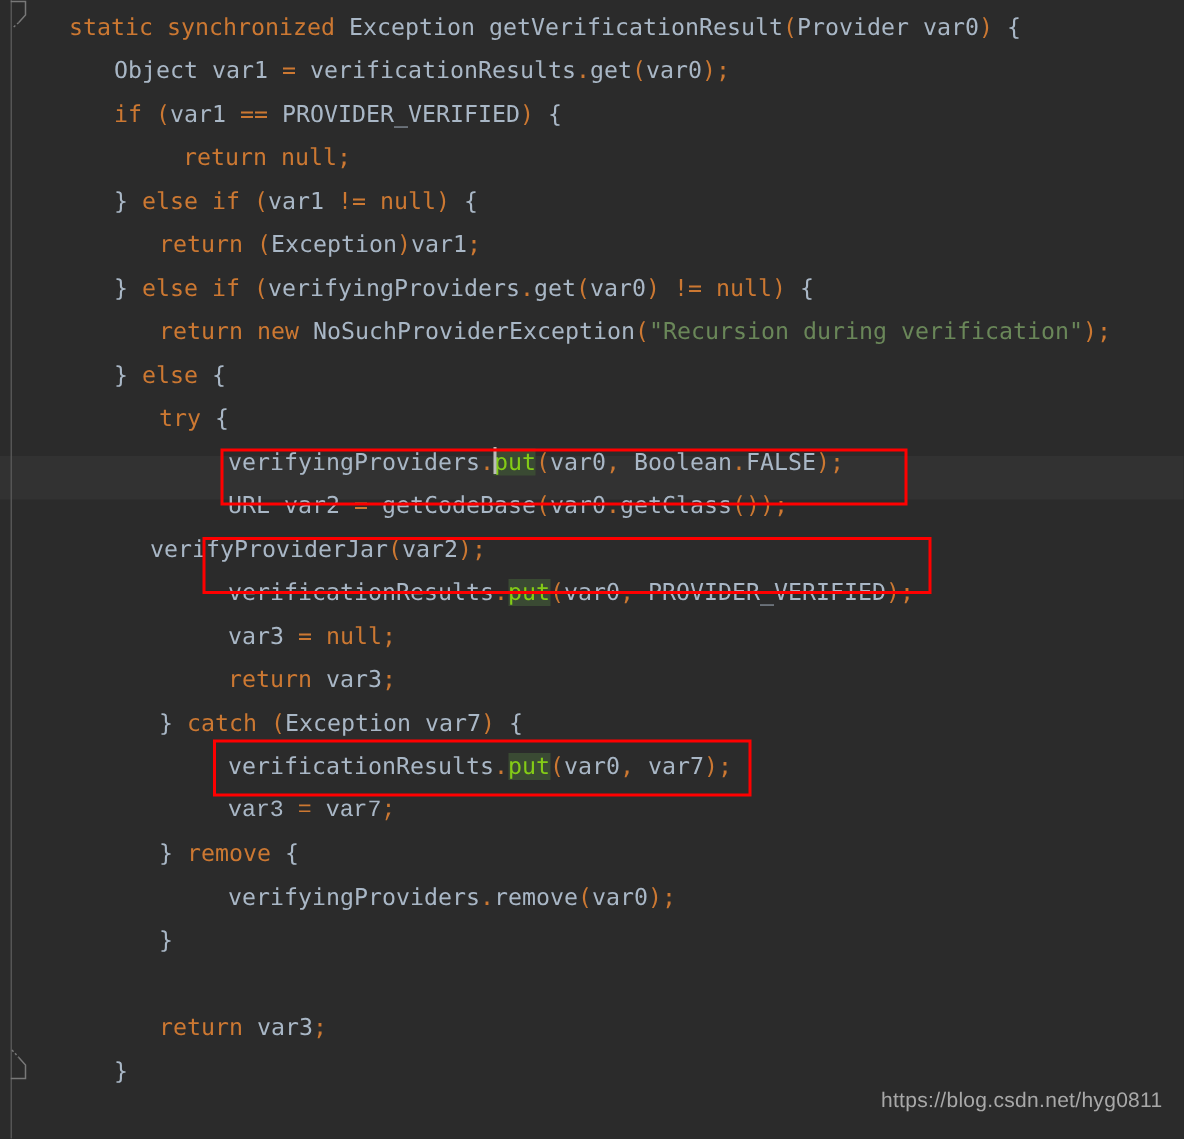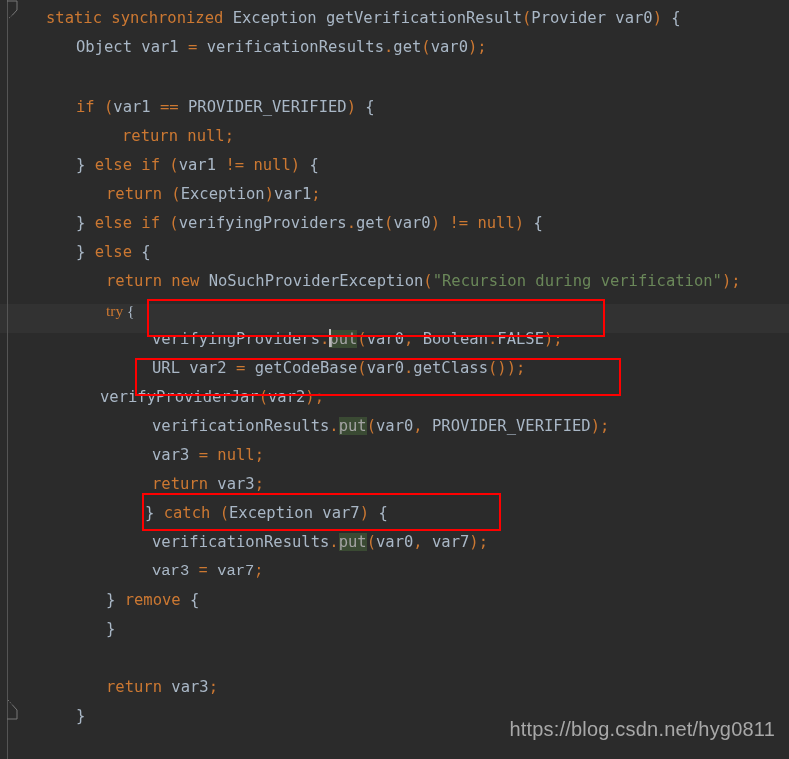--- a/index.html
+++ b/index.html
@@ -76,21 +76,21 @@
   
   .kw   { color: #cc7832; text-align: center; }
   .str  { color: #6a8759; }
   .pun  { color: #cc7832; }
   .typ  { color: #a9b7c6; }
   .plain{ color: #a9b7c6; }
 
   
   .occ {
     background: #3a4a33;
-    color: #a3a3a3;
+    color: #84cc16;
   }
 
   
   .caret {
     display: inline-block;
     width: 2px;
     height: 18px;
     background: #bbbbbb;
     vertical-align: -3px;
     margin-right: -2px;
@@ -106,21 +106,21 @@
     pointer-events: none;
     background: transparent;
   }
 
   
   .watermark {
     position: absolute;
     right: 14px;
     bottom: 18px;
     font-family: "Liberation Sans", sans-serif;
-    font-size: 20px;
+    font-size: 14px;
     color: #a8a8a8;
     z-index: 6;
     letter-spacing: 0.2px;
   }
 </style>
 </head>
 <body>
 
 <div id="editor">
 
@@ -141,57 +141,58 @@
       <path d="M5.5 6 L10 11 V20 H0" stroke="#787878" stroke-width="1" fill="none"></path>
     </svg>
   </div>
 
   <div class="code-layer">
 
     <div class="code-line" style="padding-left:46px;"><span class="kw">static</span><span class="plain"> </span><span class="kw">synchronized</span><span class="plain"> </span><span class="typ">Exception</span><span class="plain"> getVerificationResult</span><span class="pun">(</span><span class="typ">Provider</span><span class="plain"> var0</span><span class="pun">)</span><span class="plain"> {</span></div>
 
     <div class="code-line" style="padding-left:76px;"><span class="typ">Object</span><span class="plain"> var1 </span><span class="pun">=</span><span class="plain"> verificationResults</span><span class="pun">.</span><span class="plain">get</span><span class="pun">(</span><span class="plain">var0</span><span class="pun">);</span></div>
 
-    <div class="code-line" style="padding-left:76px;margin-top:31px;"><span class="kw">if</span><span class="plain"> </span><span class="pun">(</span><span class="plain">var1 </span><span class="pun">==</span><span class="plain"> PROVIDER_VERIFIED</span><span class="pun">)</span><span class="plain"> {</span></div>
+    <div class="code-line" style="padding-left:76px;"><span class="kw">if</span><span class="plain"> </span><span class="pun">(</span><span class="plain">var1 </span><span class="pun">==</span><span class="plain"> PROVIDER_VERIFIED</span><span class="pun">)</span><span class="plain"> {</span></div>
 
     <div class="code-line" style="padding-left:106px;margin-left:16px;"><span class="kw">return</span><span class="plain"> </span><span class="kw">null</span><span class="pun">;</span></div>
 
     <div class="code-line" style="padding-left:76px;"><span class="plain">} </span><span class="kw">else</span><span class="plain"> </span><span class="kw">if</span><span class="plain"> </span><span class="pun">(</span><span class="plain">var1 </span><span class="pun">!=</span><span class="plain"> </span><span class="kw">null</span><span class="pun">)</span><span class="plain"> {</span></div>
 
     <div class="code-line" style="padding-left:106px;"><span class="kw">return</span><span class="plain"> </span><span class="pun">(</span><span class="typ">Exception</span><span class="pun">)</span><span class="plain">var1</span><span class="pun">;</span></div>
 
     <div class="code-line" style="padding-left:76px;"><span class="plain">} </span><span class="kw">else</span><span class="plain"> </span><span class="kw">if</span><span class="plain"> </span><span class="pun">(</span><span class="plain">verifyingProviders</span><span class="pun">.</span><span class="plain">get</span><span class="pun">(</span><span class="plain">var0</span><span class="pun">)</span><span class="plain"> </span><span class="pun">!=</span><span class="plain"> </span><span class="kw">null</span><span class="pun">)</span><span class="plain"> {</span></div>
 
+    <div class="code-line" style="padding-left:106px;"><span class="kw">return</span><span class="plain"> </span><span class="kw">new</span><span class="plain"> NoSuchProviderException</span><span class="pun">(</span><span class="str">"Recursion during verification"</span><span class="pun">);</span></div>
+
     <div class="code-line" style="padding-left:76px;"><span class="plain">} </span><span class="kw">else</span><span class="plain"> {</span></div>
 
-    <div class="code-line" style="padding-left:106px;"><span class="kw">return</span><span class="plain"> </span><span class="kw">new</span><span class="plain"> NoSuchProviderException</span><span class="pun">(</span><span class="str">"Recursion during verification"</span><span class="pun">);</span></div>
-
-
-    <div class="code-line" style="padding-left:106px;font-family:Liberation Serif, serif;"><span class="kw">try</span><span class="plain"> {</span></div>
+
+    <div class="code-line" style="padding-left:106px;"><span class="kw">try</span><span class="plain"> {</span></div>
 
     <div class="code-line" style="padding-left:152px;"><span class="plain">verifyingProviders</span><span class="pun">.</span><span class="caret"></span><span class="occ">put</span><span class="pun">(</span><span class="plain">var0</span><span class="pun">,</span><span class="plain"> </span><span class="typ">Boolean</span><span class="pun">.</span><span class="plain">FALSE</span><span class="pun">);</span></div>
 
     <div class="code-line" style="padding-left:152px;"><span class="typ">URL</span><span class="plain"> var2 </span><span class="pun">=</span><span class="plain"> getCodeBase</span><span class="pun">(</span><span class="plain">var0</span><span class="pun">.</span><span class="plain">getClass</span><span class="pun">());</span></div>
 
     <div class="code-line" style="padding-left:100px;"><span class="plain">verifyProviderJar</span><span class="pun">(</span><span class="plain">var2</span><span class="pun">);</span></div>
 
     <div class="code-line" style="padding-left:152px;"><span class="plain">verificationResults</span><span class="pun">.</span><span class="occ">put</span><span class="pun">(</span><span class="plain">var0</span><span class="pun">,</span><span class="plain"> PROVIDER_VERIFIED</span><span class="pun">);</span></div>
 
     <div class="code-line" style="padding-left:152px;"><span class="plain">var3 </span><span class="pun">=</span><span class="plain"> </span><span class="kw">null</span><span class="pun">;</span></div>
 
     <div class="code-line" style="padding-left:152px;"><span class="kw">return</span><span class="plain"> var3</span><span class="pun">;</span></div>
 
-    <div class="code-line" style="padding-left:106px;margin-left:39px;"><span class="plain">} </span><span class="kw">catch</span><span class="plain"> </span><span class="pun">(</span><span class="typ">Exception</span><span class="plain"> var7</span><span class="pun">)</span><span class="plain"> {</span></div>
+    <div class="code-line" style="padding-left:106px;"><span class="plain">} </span><span class="kw">catch</span><span class="plain"> </span><span class="pun">(</span><span class="typ">Exception</span><span class="plain"> var7</span><span class="pun">)</span><span class="plain"> {</span></div>
 
     <div class="code-line" style="padding-left:152px;"><span class="plain">verificationResults</span><span class="pun">.</span><span class="occ">put</span><span class="pun">(</span><span class="plain">var0</span><span class="pun">,</span><span class="plain"> var7</span><span class="pun">);</span></div>
 
     <div class="code-line" style="padding-left:152px;font-family:Liberation Mono, monospace;"><span class="plain">var3 </span><span class="pun">=</span><span class="plain"> var7</span><span class="pun">;</span></div>
 
     <div class="code-line" style="padding-left:106px;"><span class="plain">} </span><span class="kw">remove</span><span class="plain"> {</span></div>
 
+    <div class="code-line" style="padding-left:152px;"><span class="plain">verifyingProviders</span><span class="pun">.</span><span class="plain">remove</span><span class="pun">(</span><span class="plain">var0</span><span class="pun">);</span></div>
 
     <div class="code-line" style="padding-left:106px;"><span class="plain">}</span></div>
 
     <div class="code-line"><span class="plain"> </span></div>
 
     <div class="code-line" style="padding-left:106px;"><span class="kw">return</span><span class="plain"> var3</span><span class="pun">;</span></div>
 
     <div class="code-line" style="padding-left:76px;"><span class="plain">}</span></div>
 
     <div class="code-line" style="padding-left:40px;"></div>

